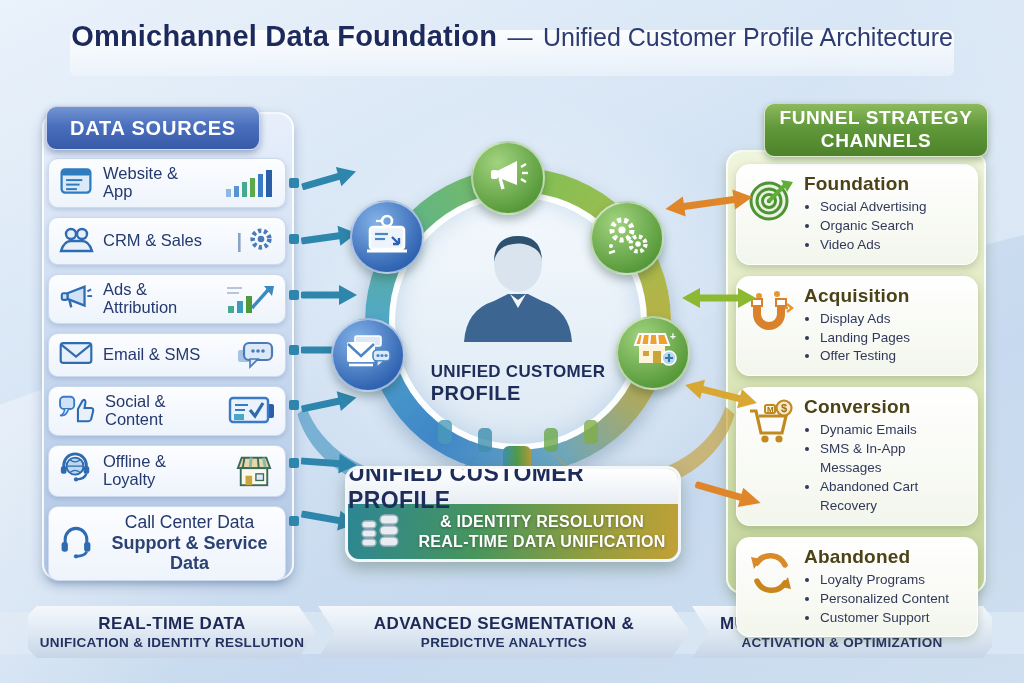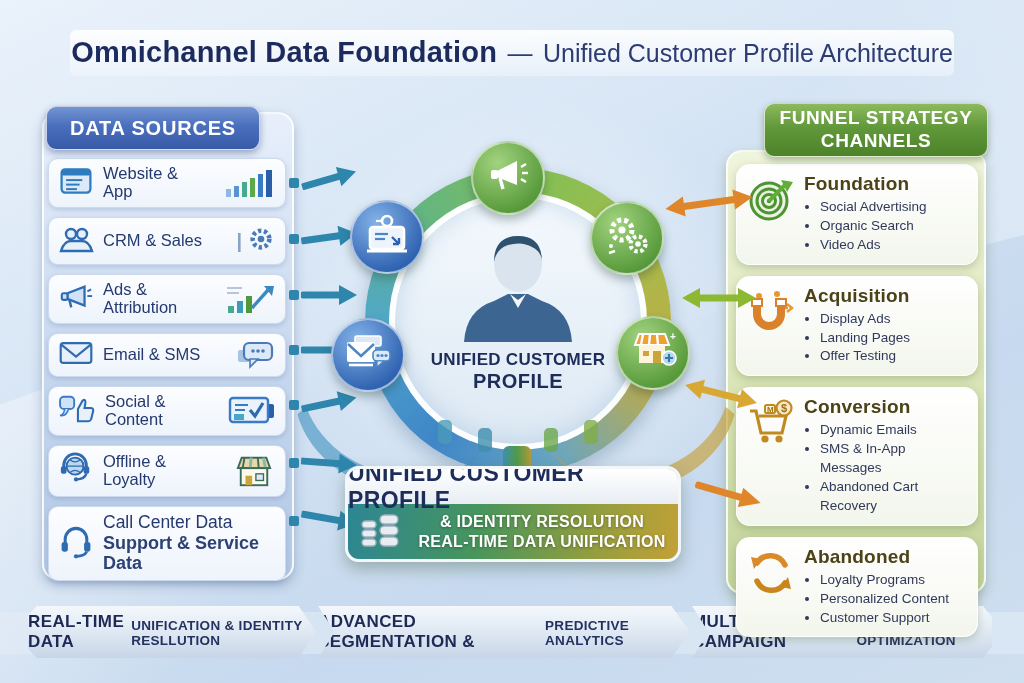--- a/index.html
+++ b/index.html
@@ -11,21 +11,21 @@
   .deco1 { left:-120px; top:360px; width:560px; height:420px; transform:rotate(-20deg);
     background:linear-gradient(135deg,rgba(255,255,255,.55),rgba(255,255,255,0) 60%); }
   .deco2 { right:-140px; top:-60px; width:520px; height:320px; transform:rotate(-14deg);
     background:linear-gradient(315deg,rgba(255,255,255,.5),rgba(255,255,255,0) 65%); }
   .deco3 { left:300px; top:80px; width:460px; height:500px; border-radius:50%;
     background:radial-gradient(circle,rgba(255,255,255,.55),rgba(255,255,255,0) 70%); }
 
   
   .title-band { position:absolute; left:70px; top:30px; width:884px; height:46px;
     background:linear-gradient(180deg,rgba(255,255,255,.9),rgba(240,246,252,.55)); border-radius:6px; }
-  .title-row { position:absolute; left:0; top:36px; width:1024px; text-align:center; color:#1c2a5e; white-space:nowrap; }
+  .title-row { position:absolute; left:0; top:20px; width:1024px; text-align:center; color:#1c2a5e; white-space:nowrap; }
   .title-main { font-size:29px; font-weight:bold; letter-spacing:.2px; }
   .title-sep { font-size:25px; font-weight:400; color:#2c3c72; margin:0 6px; }
   .title-sub { font-size:25px; font-weight:400; color:#2c3c72; }
 
   
   .left-panel { position:absolute; left:42px; top:112px; width:252px; height:468px;
     border-radius:16px; background:linear-gradient(180deg,#e7effb 0%,#c6d7ee 55%,#b3c9e6 100%);
     border:2px solid rgba(255,255,255,.85); box-shadow:0 5px 12px rgba(40,70,120,.3); }
   .left-header { position:absolute; left:46px; top:106px; width:214px; height:44px; z-index:5;
     border-radius:10px; background:linear-gradient(180deg,#7495d3 0%,#4a6fbc 45%,#385ba8 100%);
@@ -46,21 +46,21 @@
   .larr { position:absolute; z-index:3; }
 
   
   .ring { position:absolute; left:365px; top:168px; width:306px; height:306px; border-radius:50%;
     background:conic-gradient(from 215deg,#3f86c8,#4fa6cc,#63b581,#84bf54,#a8bb4a,#c0ab46,#6aa6c0,#3f86c8);
     box-shadow:0 8px 18px rgba(50,90,130,.3); }
   .ring-inner { position:absolute; left:24px; top:24px; width:258px; height:258px; border-radius:50%;
     background:linear-gradient(180deg,#f4f9fd,#dde9f4); border:6px solid rgba(255,255,255,.9);
     display:flex; flex-direction:column; align-items:center; justify-content:flex-start; padding-top:26px;
     box-shadow:inset 0 0 24px rgba(120,160,200,.35); }
-  .profile-text { text-align:center; color:#1e2c5a; font-weight:bold; margin-top:4px; }
+  .profile-text { color:#1e2c5a; font-weight:bold; margin-top:16px; }
   .profile-l1 { font-size:17px; letter-spacing:.3px; }
   .profile-l2 { font-size:20px; letter-spacing:.5px; }
 
   .sat { position:absolute; width:74px; height:74px; border-radius:50%; z-index:6;
     display:flex; align-items:center; justify-content:center;
     border:2px solid rgba(255,255,255,.55); box-shadow:0 5px 10px rgba(40,70,60,.35); }
   .sat-green { background:radial-gradient(circle at 35% 28%,#a2d37f,#57993a 75%); }
   .sat-blue  { background:radial-gradient(circle at 35% 28%,#83b2e8,#2f62b0 75%); }
 
   
@@ -97,21 +97,21 @@
     box-shadow:0 3px 8px rgba(90,110,60,.3); }
   .stage-icon { width:48px; height:48px; flex:none; margin-top:3px; }
   .stage-title { font-size:19px; font-weight:bold; color:#4c4218; letter-spacing:.2px; }
   .stage-bullets { margin:3px 0 0 16px; }
   .stage-bullets li { font-size:13.5px; color:#31395a; font-weight:500; line-height:1.4; }
 
   .rarr { position:absolute; z-index:6; }
 
   
   .footer-band { position:absolute; left:0; top:612px; width:1024px; height:42px; background:rgba(228,236,245,.55); }
-  .fseg { position:absolute; top:606px; height:52px; display:flex; align-items:center; justify-content:center;
+  .fseg { position:absolute; top:606px; height:52px; display:flex; flex-direction:column; align-items:center; justify-content:center;
     background:linear-gradient(180deg,#f4f8fc 0%,#dde7f2 55%,#c7d5e7 100%); box-shadow:0 2px 5px rgba(60,90,140,.2); }
   .fseg1 { left:28px; width:288px; clip-path:polygon(3% 0,94% 0,100% 50%,94% 100%,3% 100%,0 82%,0 18%); }
   .fseg2 { left:318px; width:372px; clip-path:polygon(0 0,95% 0,100% 50%,95% 100%,0 100%,4.5% 50%); }
   .fseg3 { left:692px; width:300px; clip-path:polygon(0 0,97% 0,100% 22%,100% 78%,97% 100%,0 100%,5.5% 50%); }
   .fl1 { font-size:17px; font-weight:bold; color:#1e2a55; letter-spacing:.4px; }
   .fl2 { font-size:13.5px; font-weight:bold; color:#243261; letter-spacing:.3px; margin-top:1px; }
 </style>
 </head>
 <body>
 
@@ -278,21 +278,21 @@
     <div class="src-card">
       <span>
         <svg width="36" height="36" viewBox="0 0 40 40">
             <path d="M8 24 V18 A12 12 0 0 1 32 18 V24" fill="none" stroke="#2f6bb0" stroke-width="3.4"></path>
             <rect x="4" y="21" width="7" height="11" rx="3" fill="#2f6bb0"></rect>
             <rect x="29" y="21" width="7" height="11" rx="3" fill="#2f6bb0"></rect>
             <path d="M32 32 q-3 5 -11 5" fill="none" stroke="#2f6bb0" stroke-width="3"></path>
             <circle cx="20" cy="37" r="2.4" fill="#2f6bb0"></circle>
           </svg>
       </span>
-      <span style="display:flex;flex-direction:column;">
+      <span style="display:flex;flex-direction:column;text-align:center;">
         <span class="src-label" style="font-size:17.5px;">Call Center Data</span>
         <span class="src-sub">Support &amp; Service Data</span>
       </span>
     </div>
   </div>
 
   <div class="sq" style="left:289px;top:178px;"></div>
   <div class="sq" style="left:289px;top:234px;"></div>
   <div class="sq" style="left:289px;top:290px;"></div>
   <div class="sq" style="left:289px;top:345px;"></div>

